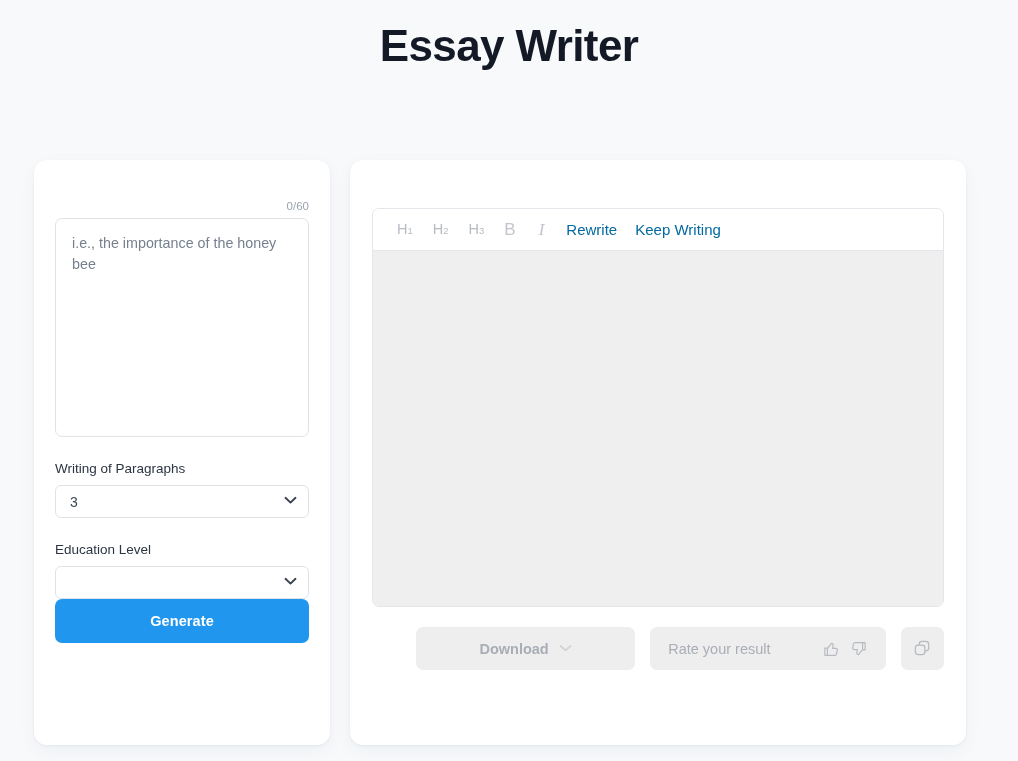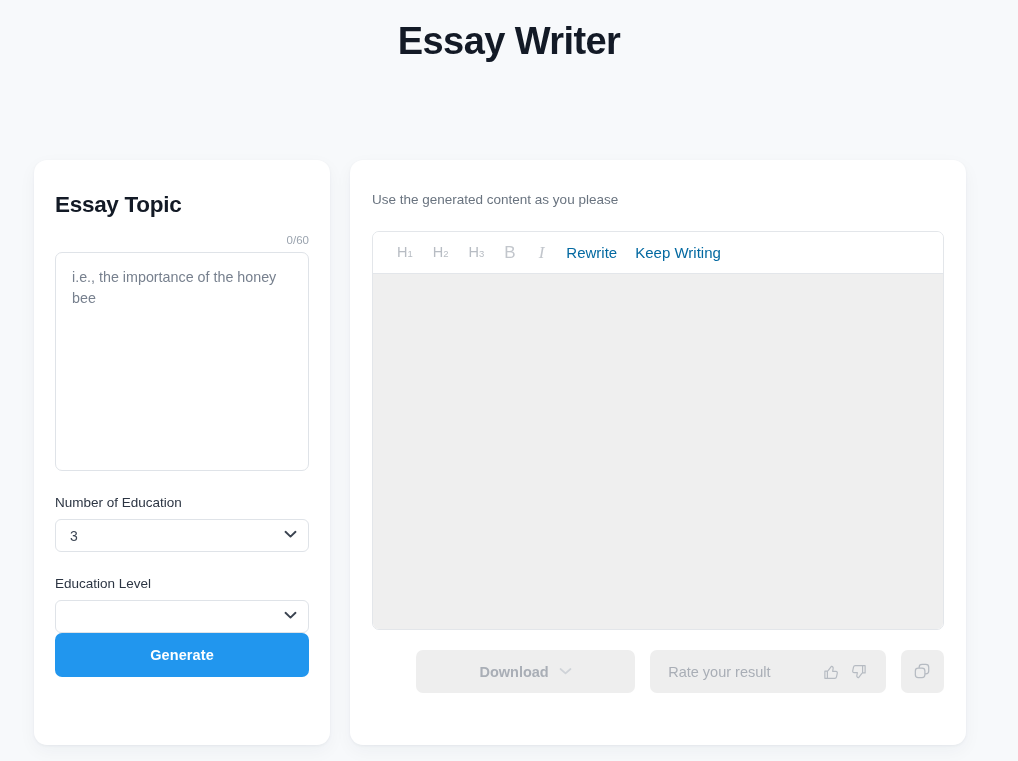--- a/index.html
+++ b/index.html
@@ -10,21 +10,21 @@
     background: #f7f9fb;
     font-family: "Liberation Sans", sans-serif;
     overflow: hidden;
     position: relative;
   }
   .page-header {
     text-align: center;
     padding-top: 18px;
   }
   .page-title {
-    font-size: 38px;
+    font-size: 44px;
     font-weight: bold;
     color: #131a26;
     letter-spacing: -0.6px;
     margin: 0;
     line-height: 1.25;
   }
   .page-subtitle {
     font-size: 15.5px;
     color: #6b7687;
     margin: 17px 0 0 0;
@@ -214,29 +214,28 @@
 </head>
 <body>
 
 <div class="page-header">
   <h1 class="page-title">Essay Writer</h1>
 </div>
 
 <div class="layout">
 
   <div class="card card-left">
-    <h2 class="card-title">Essay Topic</h2>
 
     <div class="counter-row">
       <span class="counter">0/60</span>
     </div>
 
     <textarea class="topic-textarea" placeholder="i.e., the importance of the honey bee" style=""></textarea>
 
-    <div class="field-label">Number of Education</div>
+    <div class="field-label">Writing of Paragraphs</div>
     <div class="select-wrap">
       <div class="select-box">3</div>
       <span class="chev">
         <svg width="13" height="9" viewBox="0 0 13 9">
             <path d="M1.5 1.8 L6.5 6.6 L11.5 1.8" fill="none" stroke="#3a4350" stroke-width="1.9" stroke-linecap="round" stroke-linejoin="round"></path>
           </svg>
       </span>
     </div>
 
     <div class="field-label">Education Level</div>
@@ -246,21 +245,20 @@
         <svg width="13" height="9" viewBox="0 0 13 9">
             <path d="M1.5 1.8 L6.5 6.6 L11.5 1.8" fill="none" stroke="#3a4350" stroke-width="1.9" stroke-linecap="round" stroke-linejoin="round"></path>
           </svg>
       </span>
     </div>
 
     <button class="generate-btn">Generate</button>
   </div>
 
   <div class="card card-right">
-    <p class="card-sub">Use the generated content as you please</p>
 
     <div class="editor">
       <div class="editor-toolbar">
         <span class="tool">
             <span>H</span>
             <sub>1</sub>
           </span>
         <span class="tool">
             <span>H</span>
             <sub>2</sub>

